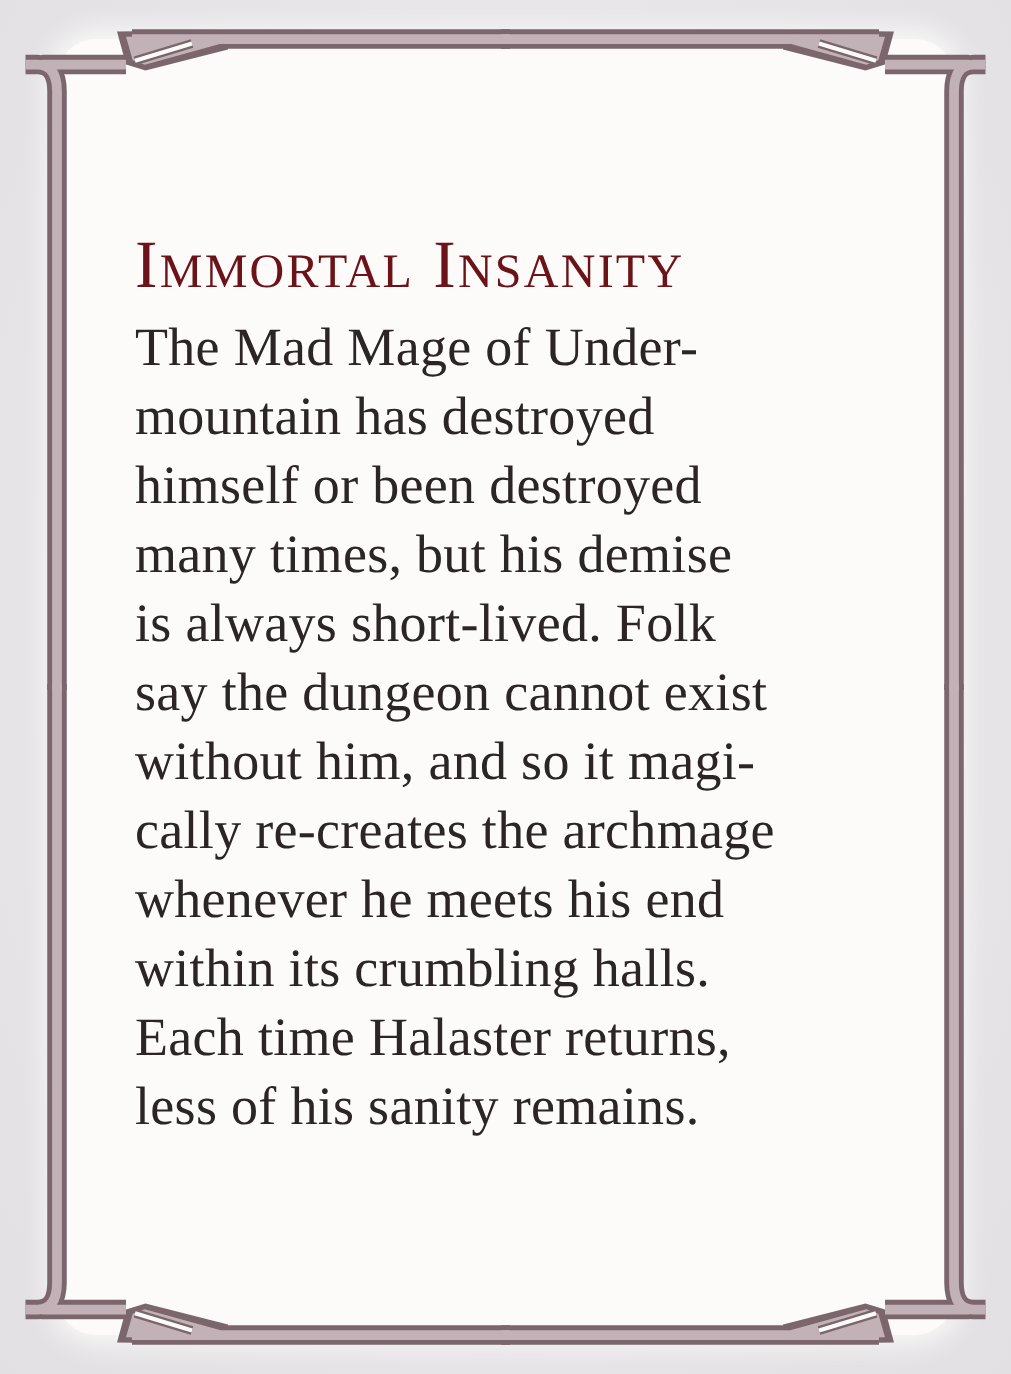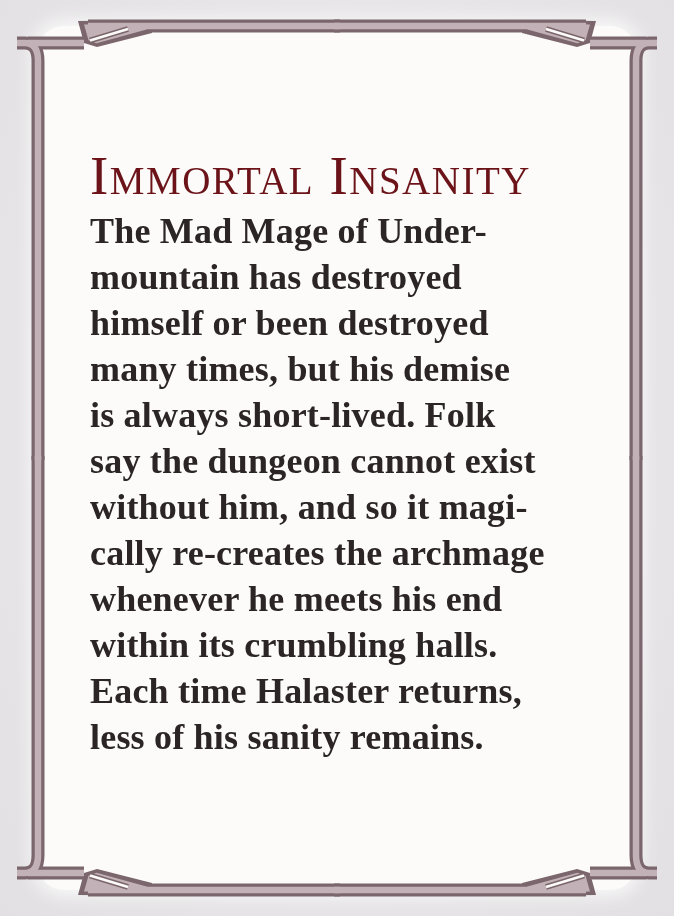--- a/index.html
+++ b/index.html
@@ -35,21 +35,21 @@
   }
   .content {
     position: absolute;
     left: 90px;
     top: 150px;
     width: 545px;
   }
   .title {
     font-weight: 400;
     font-variant: small-caps;
-    font-size: 55px;
+    font-size: 45px;
     line-height: 52px;
     letter-spacing: 1.5px;
     margin-bottom: 6px;
   }
   .bodytext {
     font-size: 36px;
     line-height: 46px;
     letter-spacing: 0.2px;
     white-space: pre;
   }
@@ -90,21 +90,21 @@
     <g>
       <use href="#corner-light"></use>
       <use href="#corner-light" transform="translate(674,0) scale(-1,1)"></use>
       <use href="#corner-light" transform="translate(0,916) scale(1,-1)"></use>
       <use href="#corner-light" transform="translate(674,916) scale(-1,-1)"></use>
     </g>
   </svg>
 
   <div class="content">
     <h2 class="title" style="color: rgb(107, 19, 24);">Immortal Insanity</h2>
-    <p class="bodytext" style="color: rgb(43, 37, 38); font-weight: bold;">The Mad Mage of Under-
+    <p class="bodytext" style="color: rgb(43, 37, 38);">The Mad Mage of Under-
 mountain has destroyed
 himself or been destroyed
 many times, but his demise
 is always short-lived. Folk
 say the dungeon cannot exist
 without him, and so it magi-
 cally re-creates the archmage
 whenever he meets his end
 within its crumbling halls.
 Each time Halaster returns,

